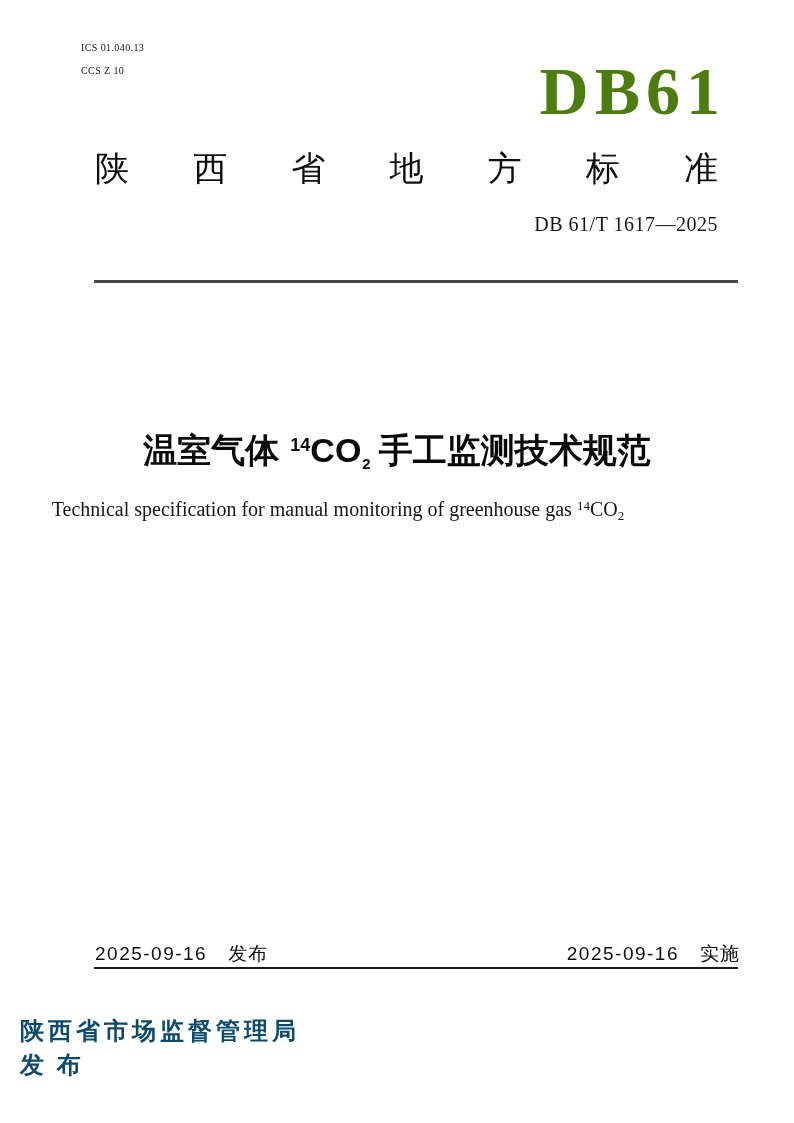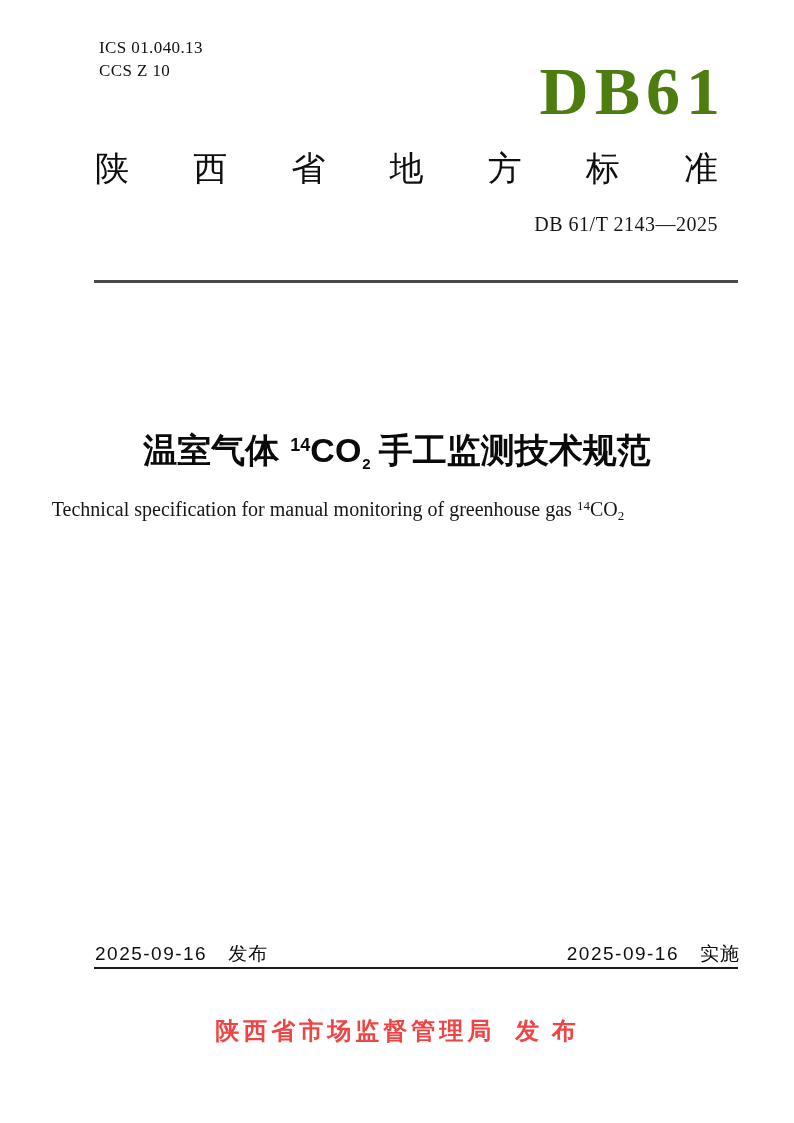--- a/index.html
+++ b/index.html
@@ -9,24 +9,24 @@
     height: 1123px;
     background: #ffffff;
     color: #111111;
     font-family: "Liberation Sans", sans-serif;
     overflow: hidden;
   }
 
   
   .ics-block {
     position: absolute;
-    left: 99px;
+    left: 81px;
     top: 36px;
     font-family: "Liberation Serif", serif;
-    font-size: 17px;
+    font-size: 10px;
     line-height: 23px;
     letter-spacing: 0.4px;
     color: #111;
   }
 
   
   .db-logo {
     position: absolute;
     right: 74px;
     top: 58px;
@@ -151,22 +151,23 @@
     position: absolute;
     left: 0;
     top: 1014px;
     width: 794px;
     display: flex;
     justify-content: center;
     align-items: baseline;
     font-size: 24px;
     line-height: 34px;
     font-weight: 700;
-    color: #ef4444;
-    white-space: nowrap;
+    color: #0c4a6e;
+    white-space: nowrap;
+    flex-direction: column;
   }
   .publisher-row .publisher-name { letter-spacing: 4px; }
   .publisher-row .publish-label { margin-left: 20px; letter-spacing: 3px; }
 </style>
 </head>
 <body>
 
 <div class="page">
 
   <div class="ics-block">
@@ -179,21 +180,21 @@
   <div class="std-type">
       <span>陕</span>
       <span>西</span>
       <span>省</span>
       <span>地</span>
       <span>方</span>
       <span>标</span>
       <span>准</span>
     </div>
 
-  <div class="std-number">DB 61/T 2143—2025</div>
+  <div class="std-number">DB 61/T 1617—2025</div>
 
   <div class="rule-top"></div>
 
   <div class="doc-title">
     <span class="cn-prefix">温室气体</span><span class="sup">14</span><span class="formula">CO</span><span class="sub">2</span><span class="cn-suffix">手工监测技术规范</span>
   </div>
 
   <div class="doc-subtitle">
     <span>Technical specification for manual monitoring of greenhouse gas</span><span class="sup">14</span><span>CO</span><span class="sub">2</span>
   </div>

